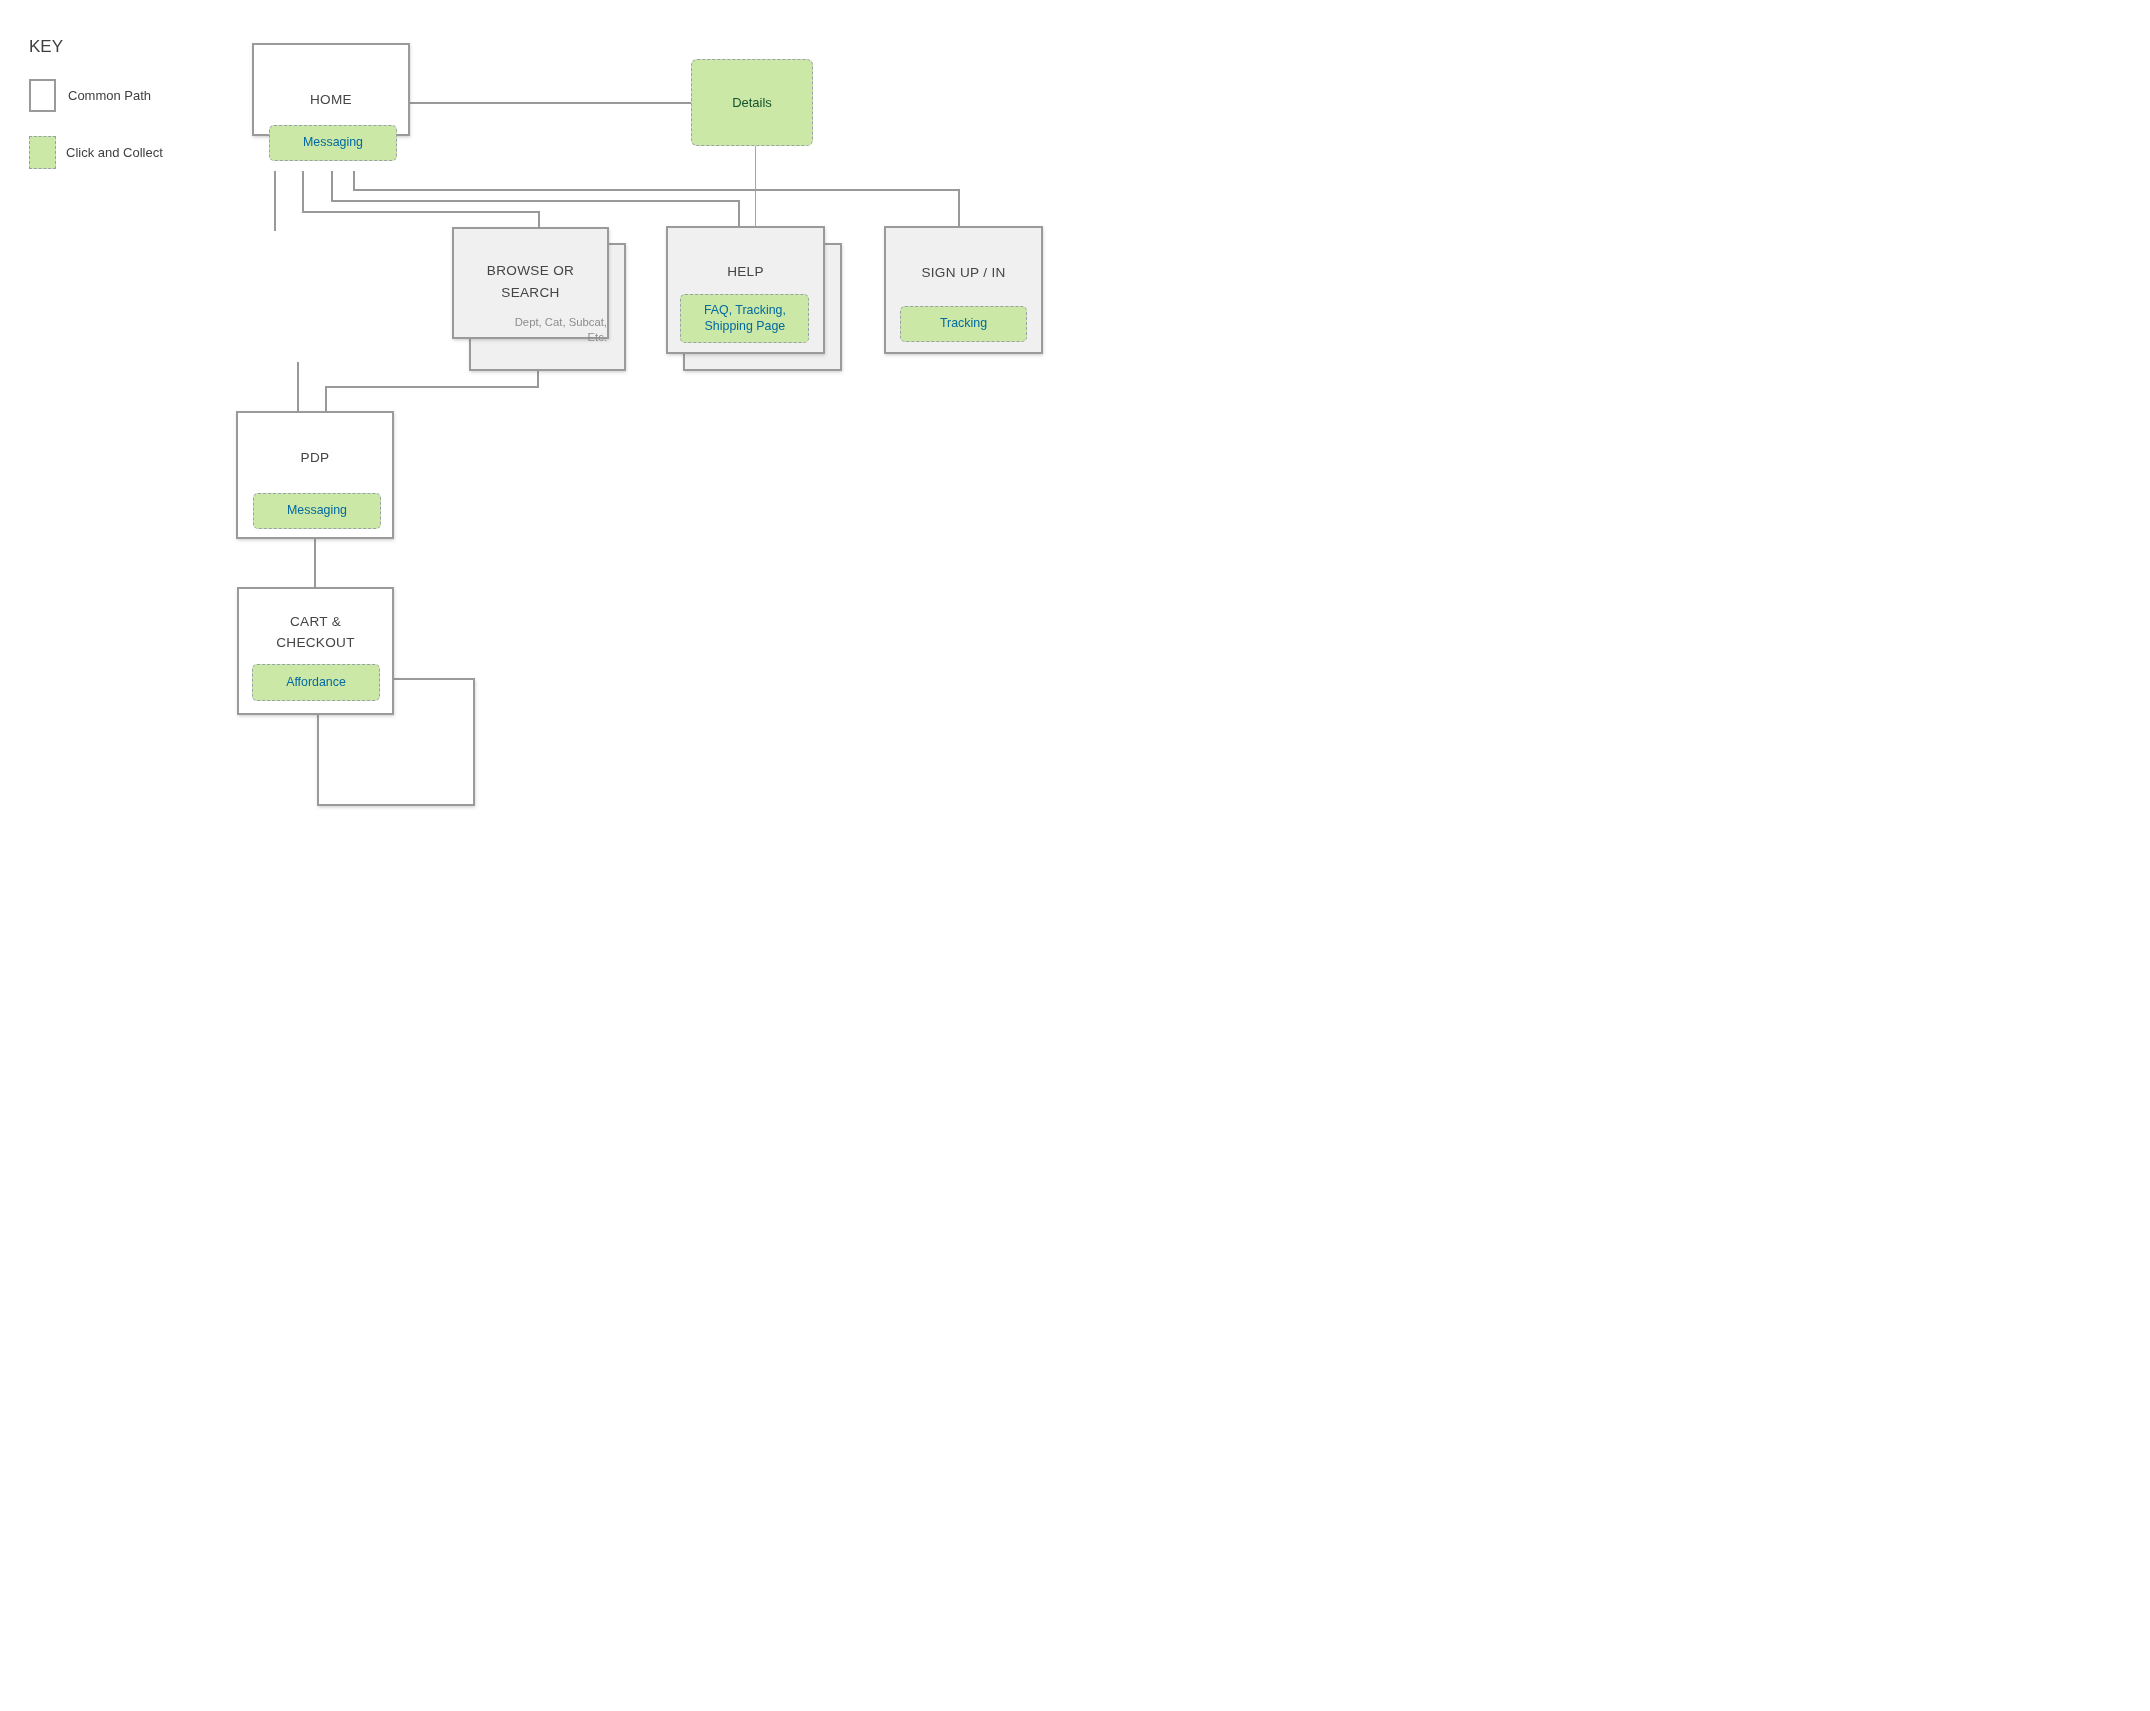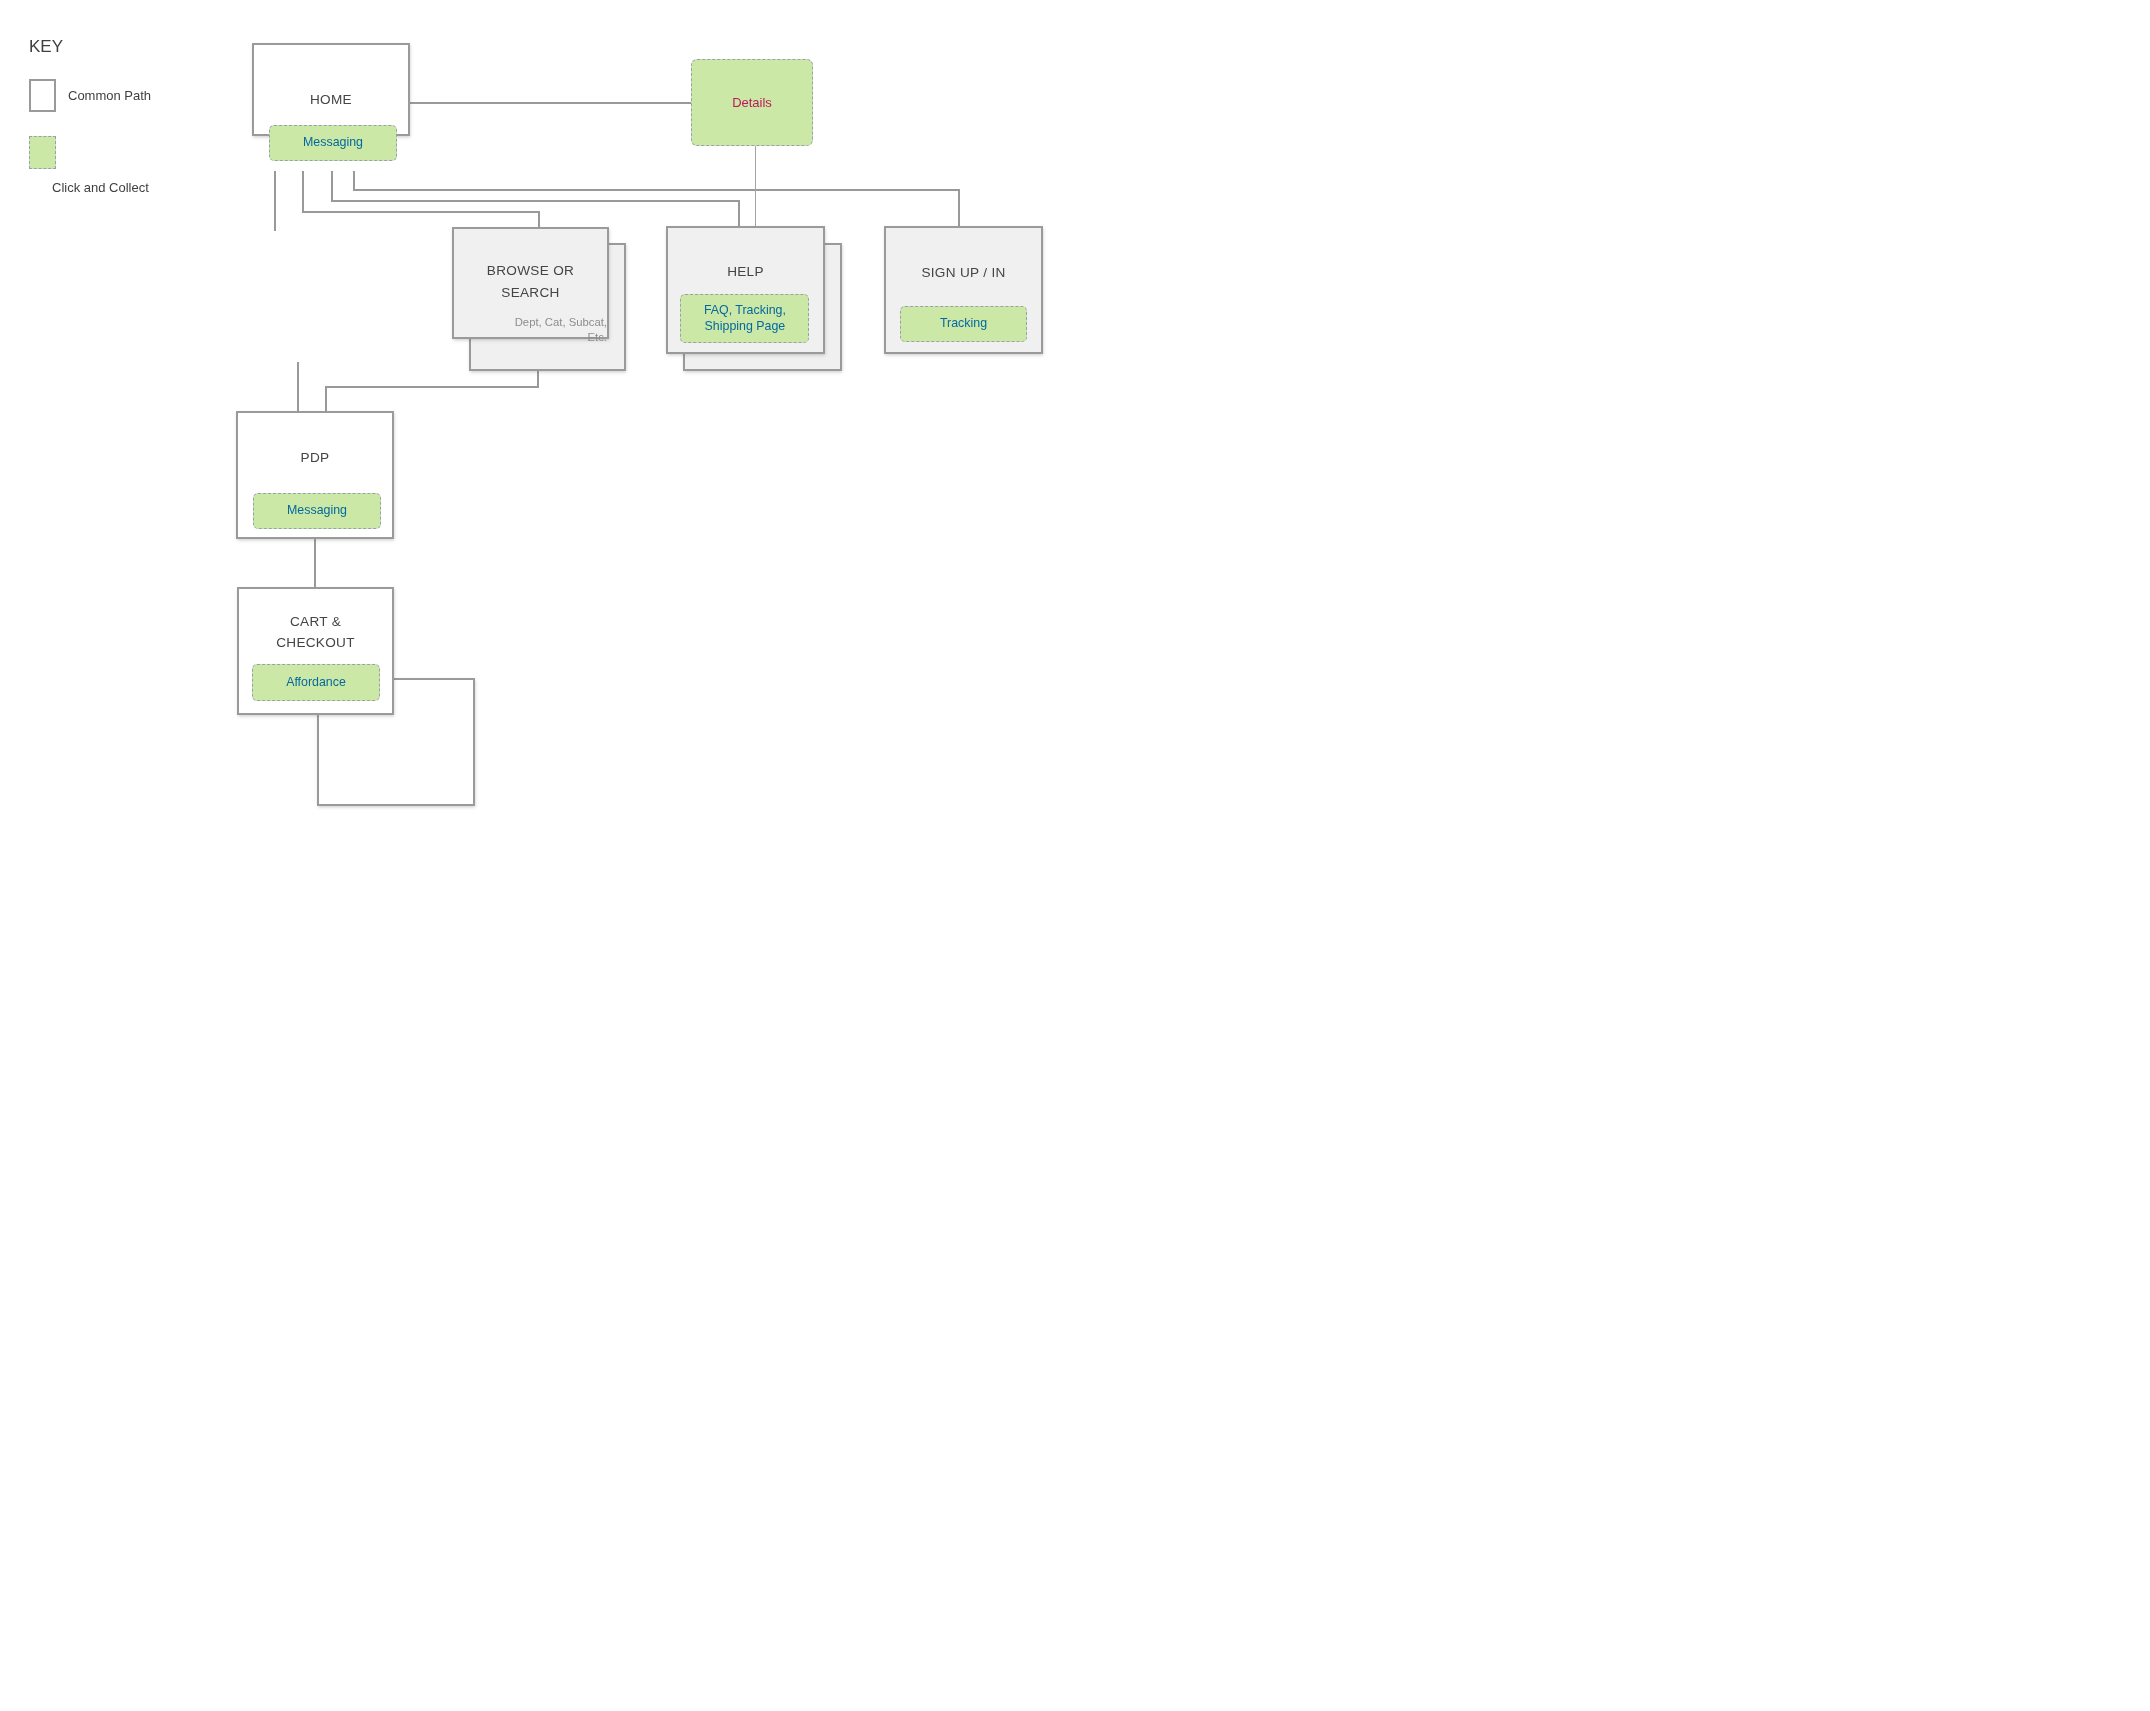--- a/index.html
+++ b/index.html
@@ -18,21 +18,21 @@
               font-size:13.6px;line-height:21.5px;color:#454545;letter-spacing:0.3px;}
   .node-sub{position:absolute;left:0;right:0;text-align:right;
             font-size:11.3px;line-height:14.7px;color:#8d8d8d;}
 
   
   .badge{position:absolute;background:#cce8a6;border:1.4px dashed #98a1ab;border-radius:5.1px;
          display:flex;align-items:center;justify-content:center;text-align:center;
          font-size:12.4px;line-height:15.3px;color:#0369a1;box-sizing:border-box;}
   .green-node{position:absolute;background:#cce8a6;border:1.4px dashed #98a1ab;border-radius:6.2px;
          display:flex;align-items:center;justify-content:center;
-         font-size:13px;color:#be185d;box-sizing:border-box;}
+         font-size:13px;color:#14532d;box-sizing:border-box;}
 
   
   .key-title{position:absolute;font-size:17px;color:#3f3f3f;}
   .swatch{position:absolute;width:26.6px;height:33px;box-sizing:border-box;}
   .swatch.common{background:#ffffff;border:2.3px solid #9a9a9a;}
   .swatch.cc{background:#cce8a6;border:1.4px dashed #98a1ab;}
   .key-label{position:absolute;font-size:13px;color:#3f3f3f;}
 </style>
 </head>
 <body>
@@ -62,21 +62,21 @@
   <div class="line" style="left:537px;top:370px;width:1.7px;height:17.5px;"></div>
   <div class="line" style="left:325px;top:386px;width:214px;height:1.7px;"></div>
   <div class="line" style="left:325px;top:386px;width:1.7px;height:26px;"></div>
 
   <div class="line" style="left:314px;top:539px;width:1.7px;height:50px;"></div>
 
   <div class="key-title" style="left:29px;top:37px;">KEY</div>
   <div class="swatch common" style="left:29px;top:79px;"></div>
   <div class="key-label" style="left:68px;top:88px;">Common Path</div>
   <div class="swatch cc" style="left:29px;top:136px;"></div>
-  <div class="key-label" style="left:52px;top:145px;margin-top:35px;">Click and Collect</div>
+  <div class="key-label" style="left:66px;top:145px;">Click and Collect</div>
 
   <div class="node" style="left:252px;top:43px;width:158px;height:93px;">
     <div class="node-title" style="top:44px;">HOME</div>
     <div class="badge" style="left:15.3px;right:11.3px;top:80px;height:36px;">Messaging</div>
   </div>
 
   <div class="green-node" style="left:691px;top:59px;width:122px;height:87px;">Details</div>
 
 
   <div class="node gray" style="left:469px;top:243px;width:157px;height:128px;"></div>

